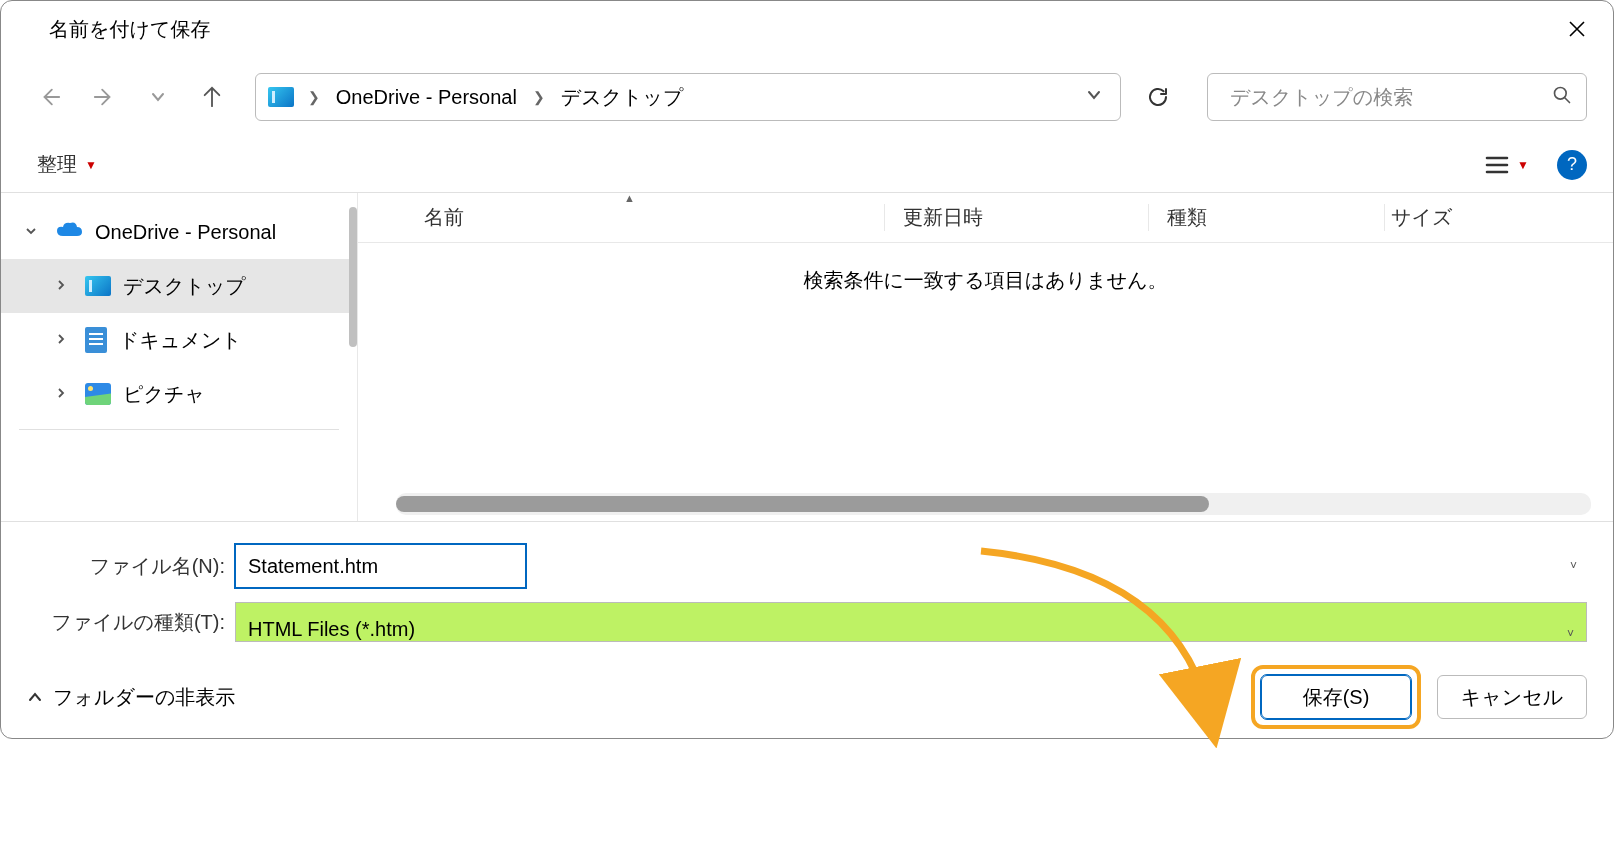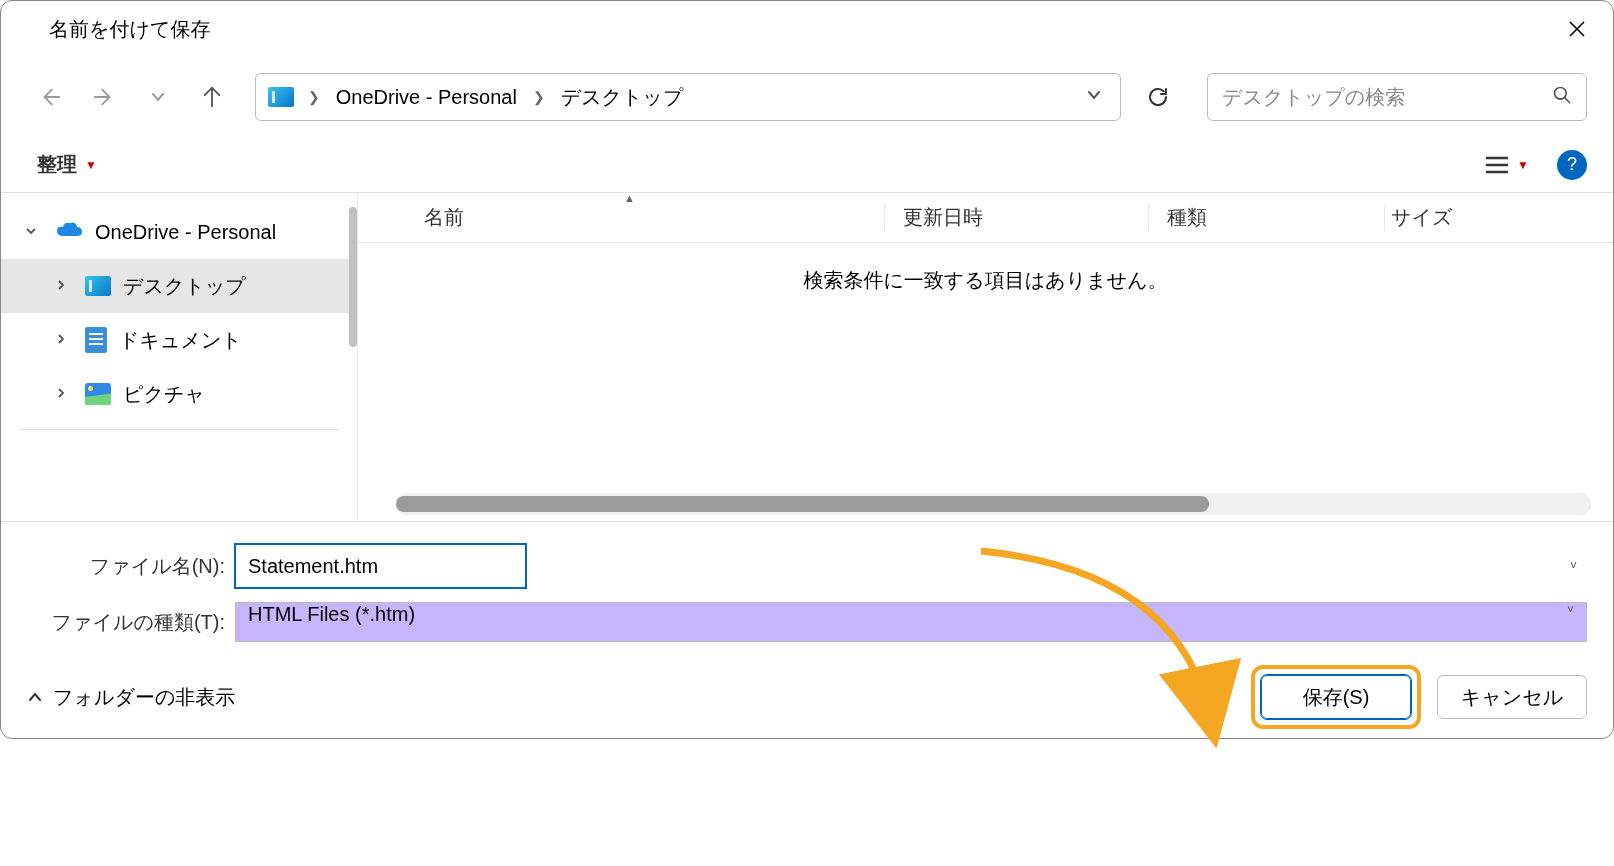--- a/index.html
+++ b/index.html
@@ -14,26 +14,26 @@
 .nav-btn { width: 46px; height: 46px; display: flex; align-items: center; justify-content: center; color: #888; cursor: pointer; border-radius: 4px; }
 .addr-bar { flex: 1; height: 48px; border: 1px solid #bbb; border-radius: 6px; display: flex; align-items: center; padding: 0 12px; gap: 10px; margin-left: 12px; }
 .addr-icon { width: 26px; height: 20px; background: linear-gradient(135deg,#35c6f0,#0b74c6); border-radius: 2px; position: relative; }
 .addr-icon::after { content:""; position:absolute; left:4px; top:4px; bottom:4px; width:3px; background:#cfeeff; }
 .crumb { font-size: 20px; color: #000; cursor: pointer; padding: 4px 2px; }
 .crumb-sep { color: #666; font-size: 14px; padding: 0 4px; }
 .addr-spacer { flex: 1; }
 .addr-dd { color: #555; padding: 6px; cursor: pointer; }
 .refresh-btn { width: 46px; height: 46px; display:flex; align-items:center; justify-content:center; cursor:pointer; color:#333; margin-left:6px; }
 .search-box { width: 380px; height: 48px; border: 1px solid #bbb; border-radius: 6px; display: flex; align-items: center; padding: 0 14px; margin-left: 18px; }
-.search-input { flex:1; border:none; outline:none; font-size:20px; color:#000; background:transparent; }
+.search-input { flex:1; border:none; outline:none; font-size:20px; color:#000; background:transparent;margin-left:8px; }
 .search-input::placeholder { color:#888; }
 .search-icon { color:#555; cursor:pointer; }
 
 .toolbar-row { display:flex; align-items:center; height:56px; padding: 0 26px; border-bottom: 1px solid #e0e0e0; }
-.tb-btn { display:flex; align-items:center; gap:6px; font-size:20px; color:#333; padding: 6px 10px; cursor:pointer; border-radius:4px;font-weight:bold; }
+.tb-btn { display:flex; align-items:center; gap:6px; font-size:20px; color:#333; padding: 6px 10px; cursor:pointer; border-radius:4px; }
 .tb-caret { color:#c00; font-size:12px; margin-left:2px; }
 .tb-spacer { flex:1; }
 .view-btn { display:flex; align-items:center; gap:8px; padding:6px 10px; cursor:pointer; }
 .help-btn { width:30px; height:30px; border-radius:50%; background:#0067c0; color:#fff; display:flex; align-items:center; justify-content:center; font-size:18px; margin-left:18px; cursor:pointer; }
 
 .body-row { flex:1; display:flex; min-height:0; }
 .sidebar { width: 356px; position:relative; padding: 12px 0; }
 .sidebar-scrollbar { position:absolute; right:0; top:14px; width:8px; height:140px; background:#c0c0c0; border-radius:4px; }
 .tree-item { display:flex; align-items:center; height:54px; padding-left: 24px; gap: 12px; cursor:pointer; font-size:20px; }
 .tree-item.child { padding-left: 44px; }
@@ -62,21 +62,21 @@
 .empty-msg { text-align:center; font-size:20px; color:#000000; padding: 24px 0; }
 .hscroll { height:22px; margin: 0 22px 6px 38px; background: #f0f0f0; border-radius: 10px; position:relative; }
 .hscroll-thumb { position:absolute; left:0; top:3px; height:16px; width:68%; background:#9b9b9b; border-radius:8px; }
 
 .bottom-panel { border-top:1px solid #e0e0e0; padding: 22px 26px 10px 26px; background:#fff; }
 .field-row { display:flex; align-items:center; margin-bottom: 14px; }
 .field-label { width: 208px; text-align:right; font-size:20px; color:#333; padding-right: 10px; }
 .fn-input { flex:1; height:44px; border:1px solid #0067c0; outline:1px solid #0067c0; font-size:20px; padding: 0 12px; background:#fff; }
 .fn-wrap { flex:1; position:relative; }
 .fn-dd { position:absolute; right:10px; top:50%; transform:translateY(-50%); color:#555; pointer-events:none; font-size:12px; }
-.ft-select { flex:1; height:40px; border:1px solid #bbb; font-size:20px; padding: 0 12px; background:#c4b5fd; position:relative; display:flex; align-items:flex-start; justify-content:space-between; cursor:pointer; }
+.ft-select { flex:1; height:40px; border:1px solid #bbb; font-size:20px; padding: 0 12px; background:#bef264; position:relative; display:flex; align-items:flex-end; justify-content:space-between; cursor:pointer; }
 
 .footer-row { display:flex; align-items:center; height:72px; padding: 0 26px 10px 26px; }
 .hide-folders { display:flex; align-items:center; gap:10px; font-size:20px; cursor:pointer; }
 .footer-spacer { flex:1; }
 .dlg-btn { height:44px; min-width:150px; font-size:20px; border:1px solid #bbb; background:#fff; border-radius:6px; cursor:pointer; padding: 0 22px; margin-left: 16px; }
 .dlg-btn.primary { border:1px solid #0067c0; outline:1px solid #0067c0; }
 .save-highlight { border:4px solid #f5a623; border-radius:12px; padding:6px; display:inline-flex; }
 
 .annotation-arrow { position:absolute; pointer-events:none; }
 </style>

